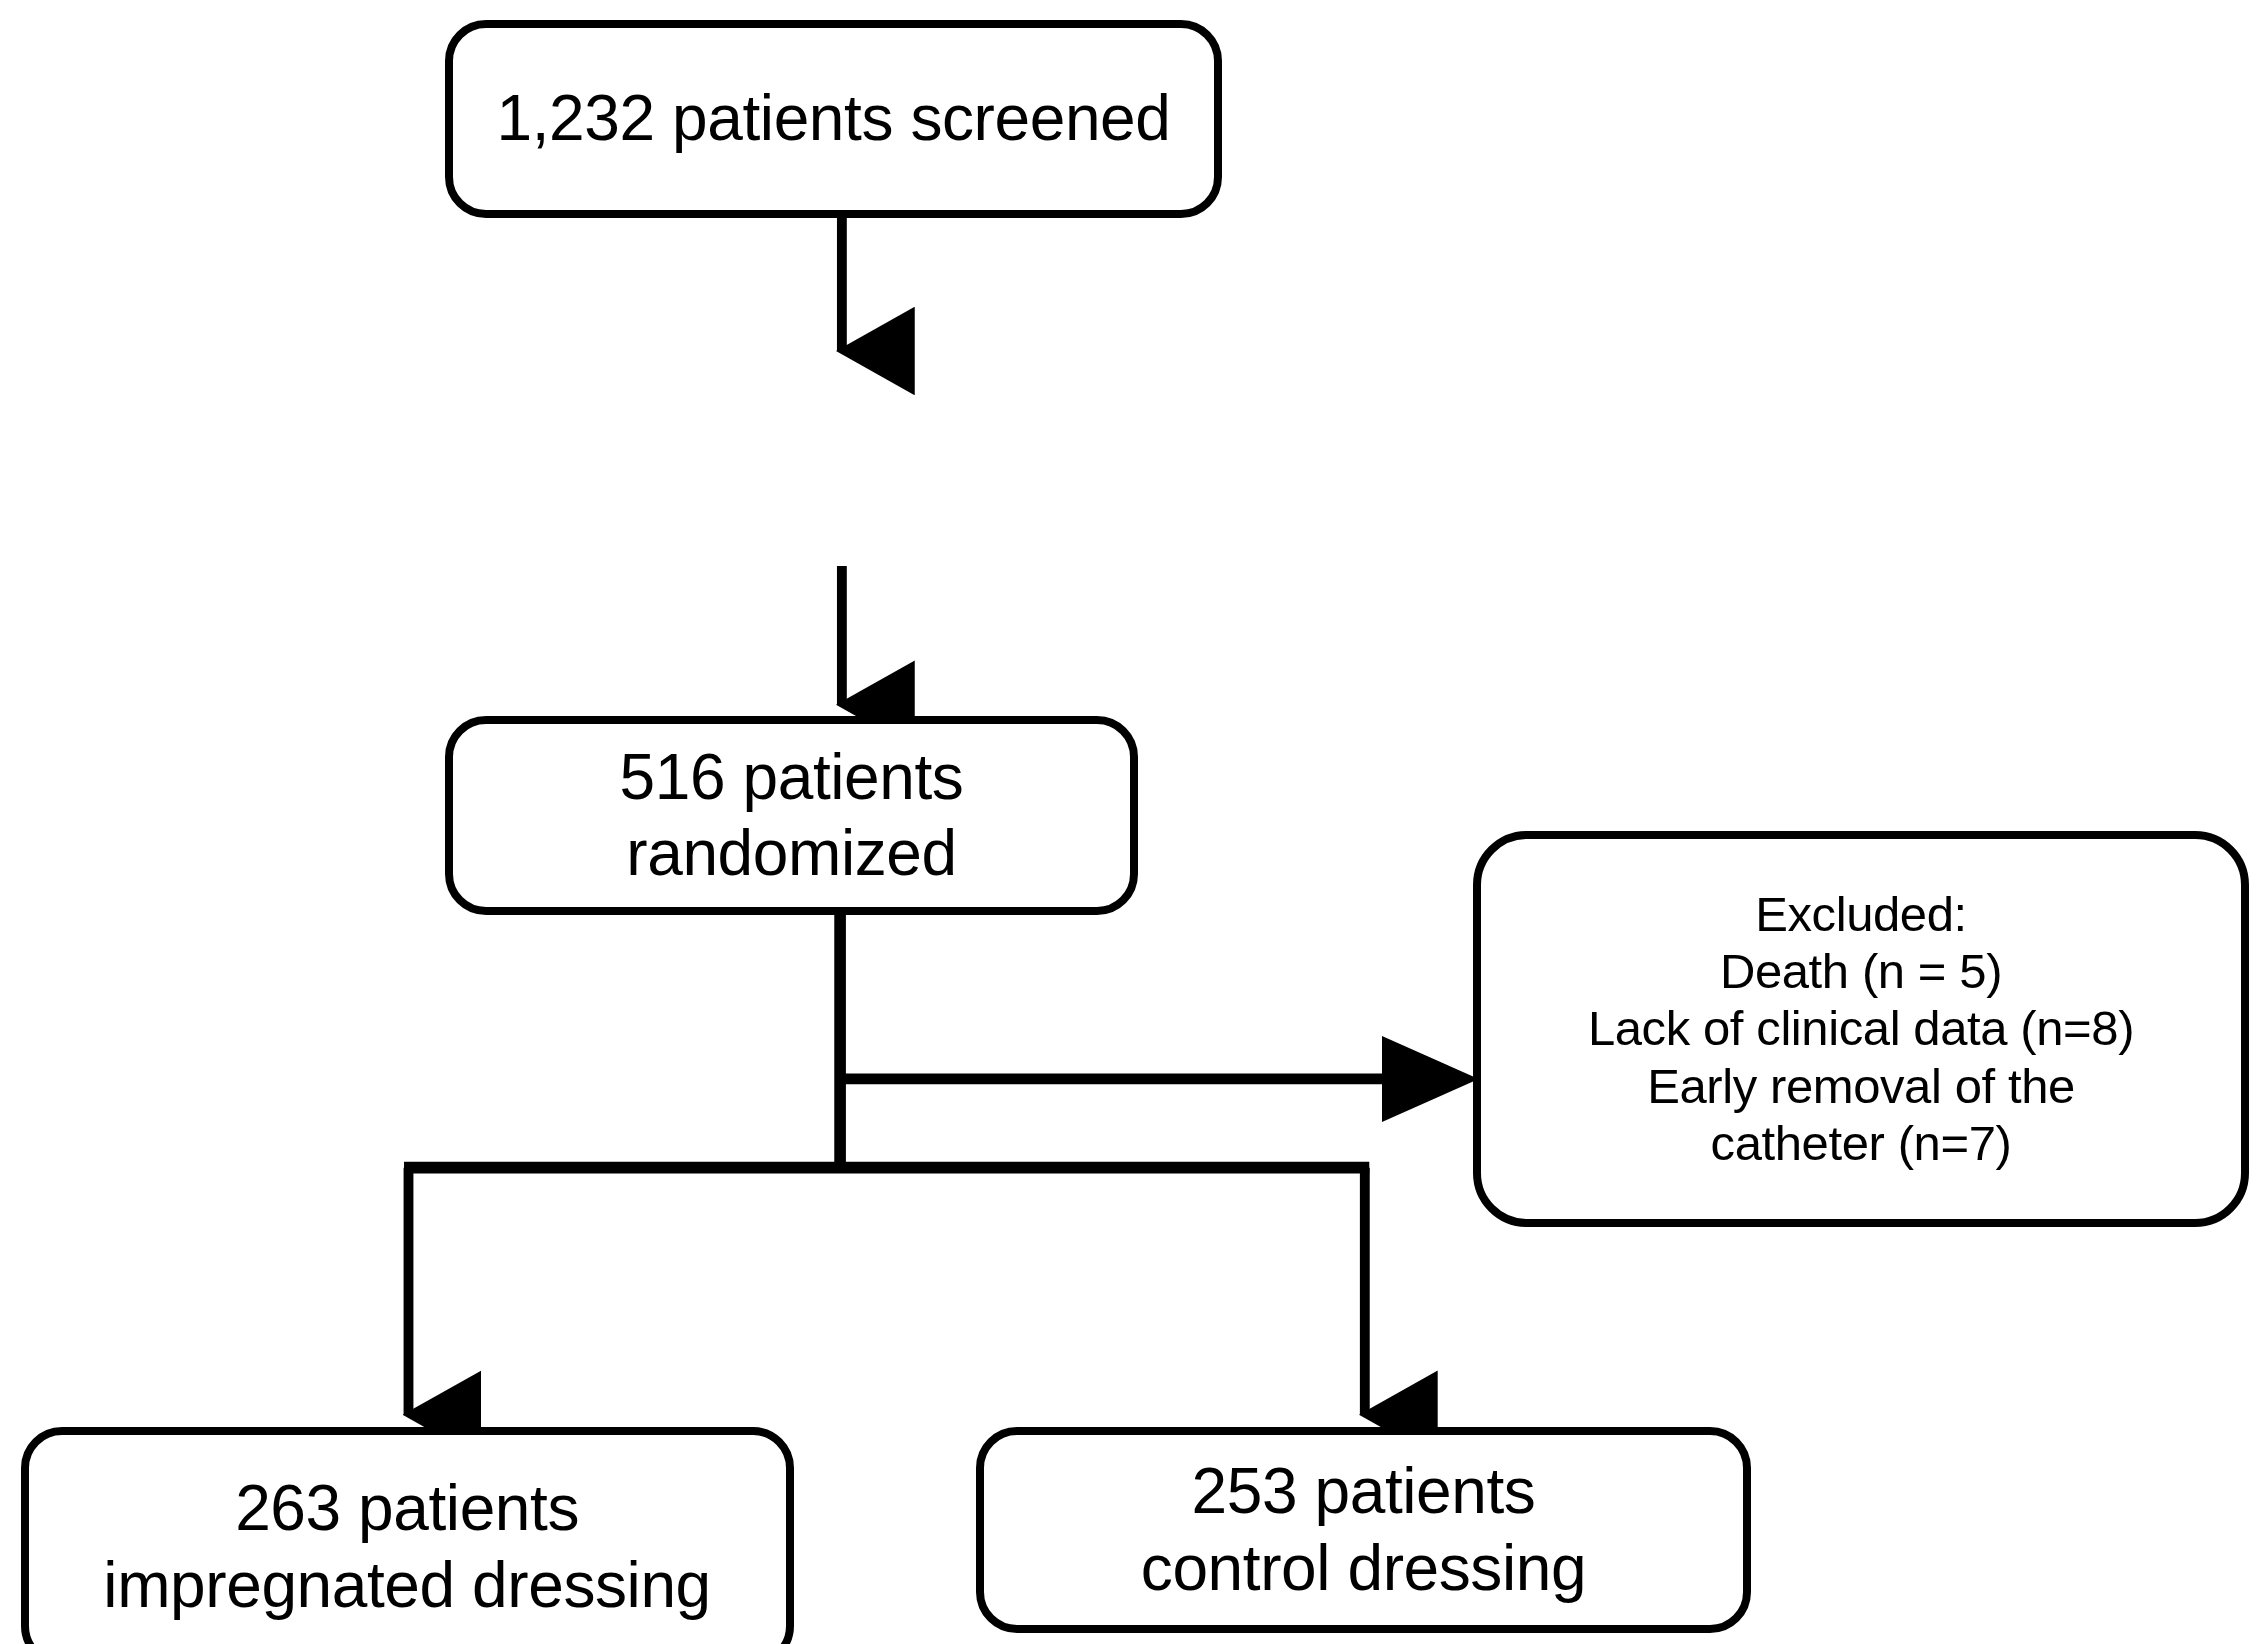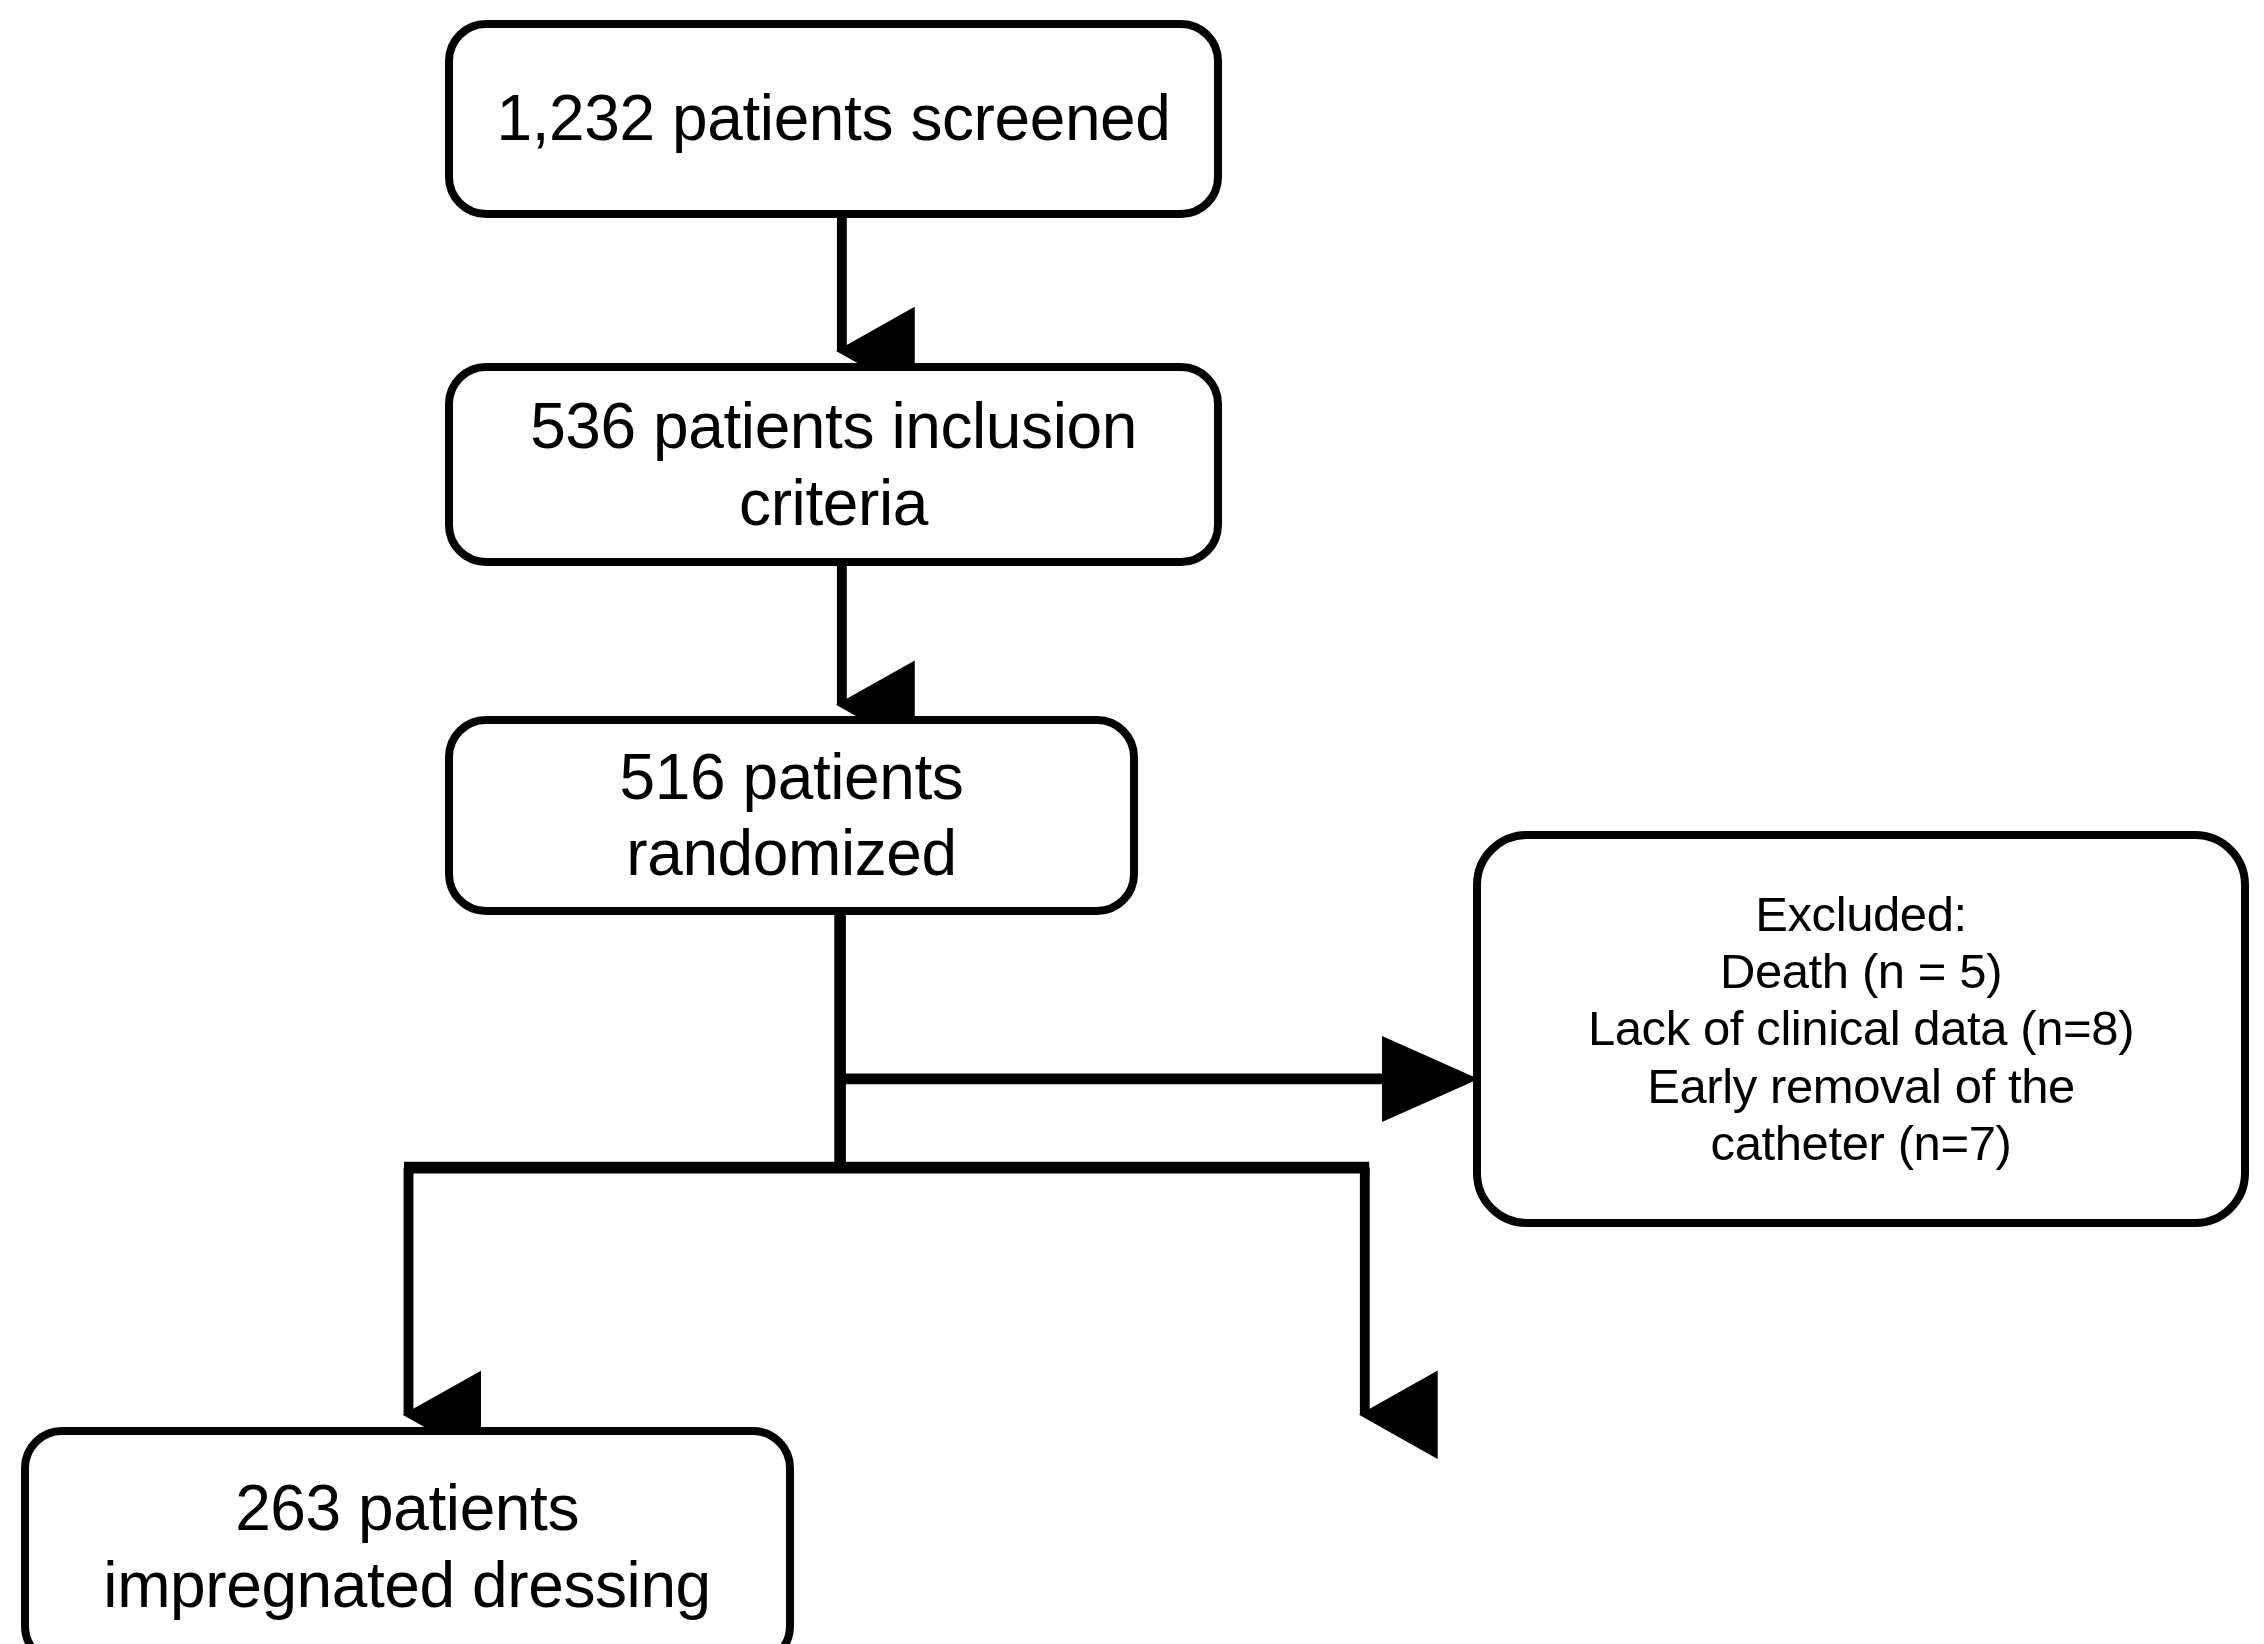--- a/index.html
+++ b/index.html
@@ -89,37 +89,37 @@
 
     <line x1="456" y1="1304" x2="456" y2="1580" stroke="#000000" stroke-width="11" marker-end="url(#arrowhead-down)"></line>
 
     <line x1="1524" y1="1304" x2="1524" y2="1580" stroke="#000000" stroke-width="11" marker-end="url(#arrowhead-down)"></line>
   </svg>
 
   <div class="node-box" id="box-screened">
     <span class="node-text">1,232 patients screened</span>
   </div>
 
-  <div class="node-box" id="box-inclusion">
-    <span class="node-text node-text-multiline">536 patients inclusion
-criteria</span>
-  </div>
 
   <div class="node-box" id="box-randomized">
     <span class="node-text">516 patients randomized</span>
   </div>
 
   <div class="node-box" id="box-excluded">
     <span class="node-text node-text-multiline">Excluded:
 Death (n = 5)
 Lack of clinical data (n=8)
 Early removal of the
 catheter (n=7)</span>
   </div>
 
   <div class="node-box" id="box-impregnated">
     <span class="node-text node-text-multiline">263 patients
 impregnated dressing</span>
   </div>
 
+  <div class="node-box" id="box-control">
+    <span class="node-text node-text-multiline">253 patients
+control dressing</span>
+  </div>
 
 </div>
 
 
 </body></html>

